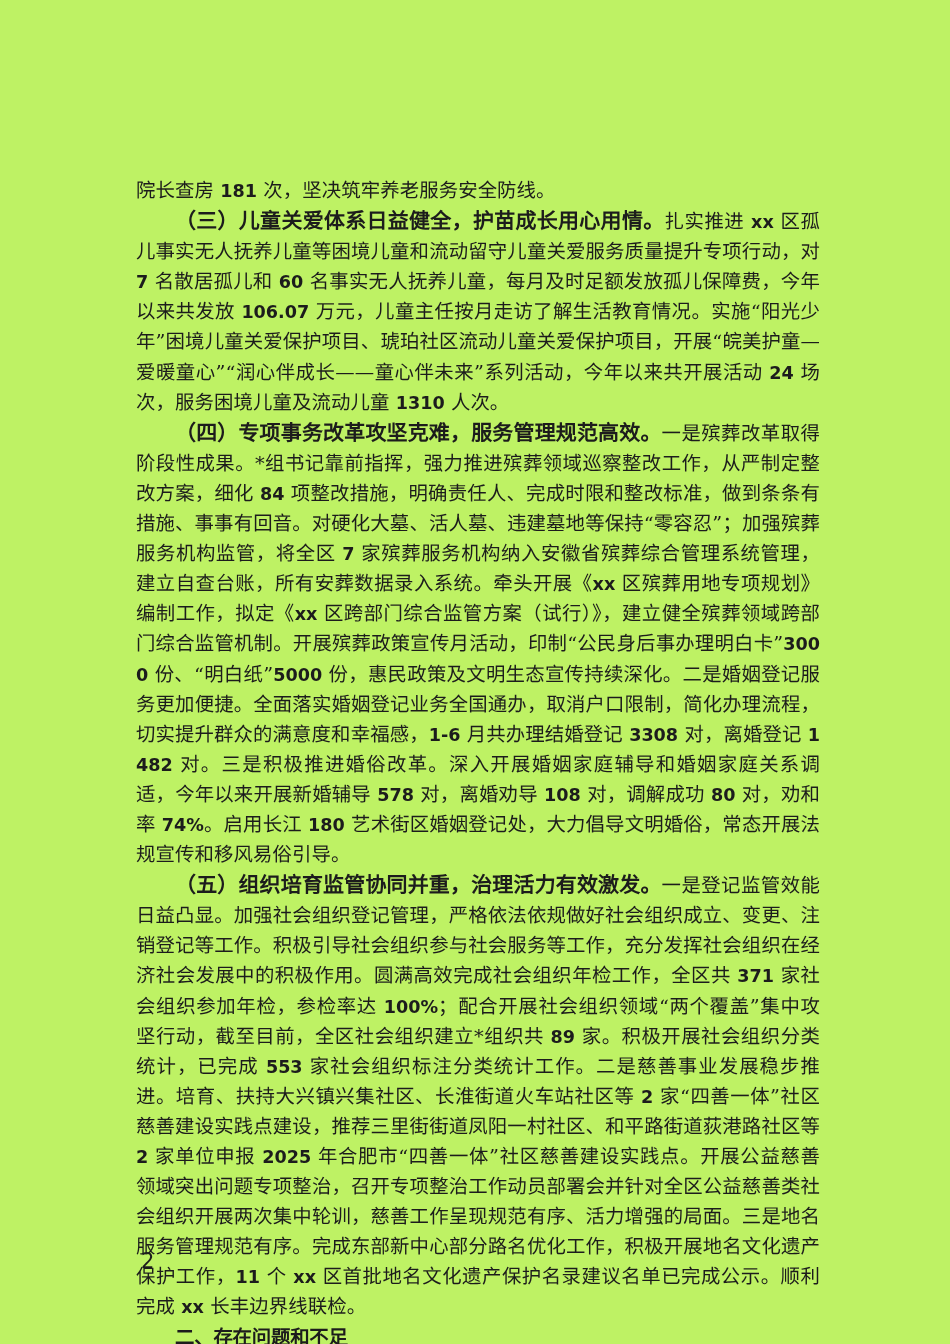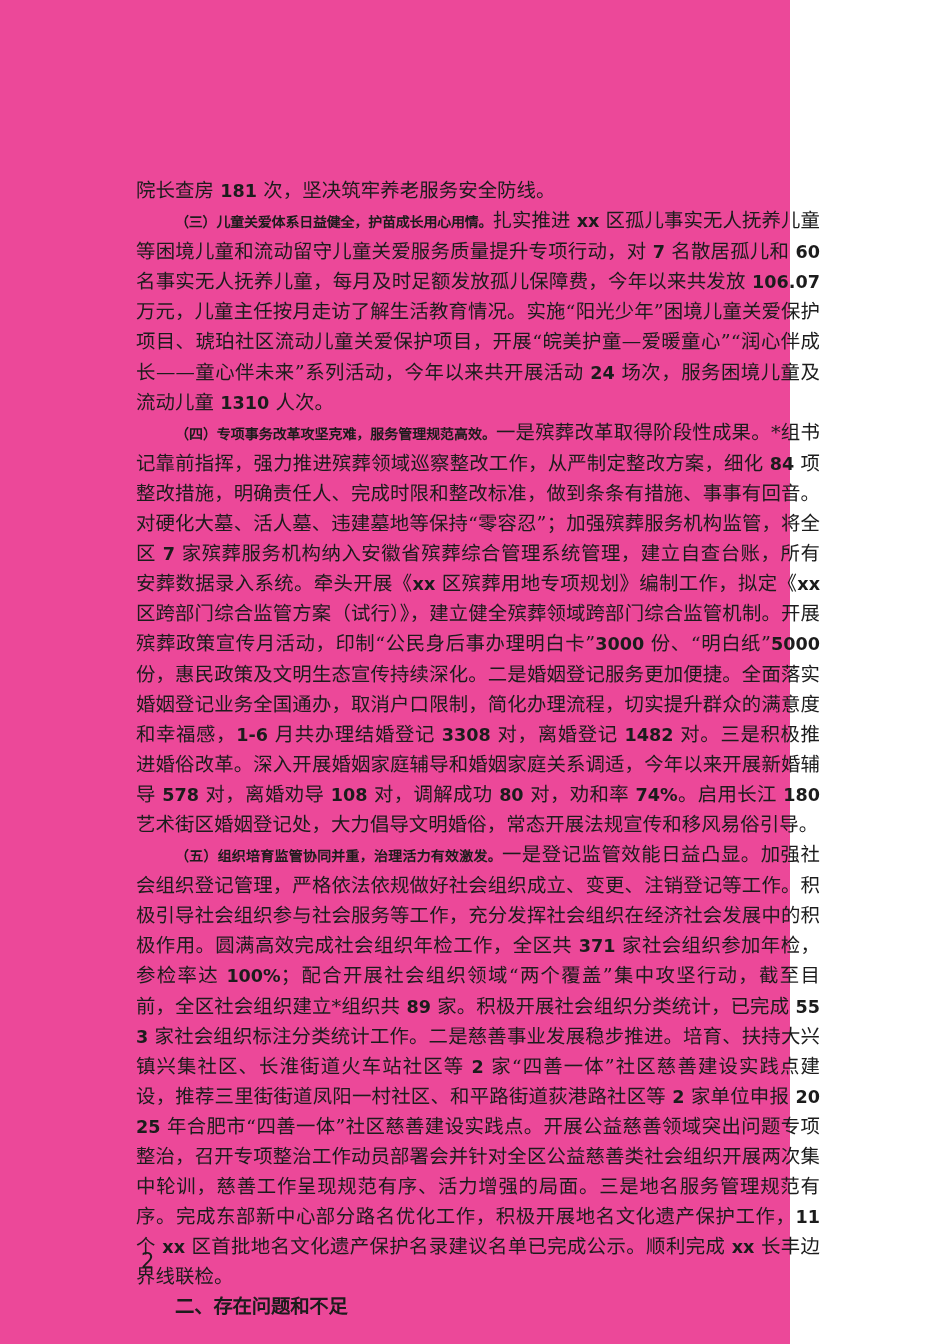--- a/index.html
+++ b/index.html
@@ -14,23 +14,23 @@
     position: relative;
     font-family: "DejaVu Serif", "Liberation Serif", serif;
     color: #1a1a1a;
     overflow: hidden;
   }
 
   .page {
     position: absolute;
     left: 0;
     top: 0;
-    width: 790px;
+    width: 950px;
     height: 1344px;
-    background: #ec4899;
+    background: #bef264;
   }
 
   .text-column {
     position: absolute;
     left: 136px;
     top: 176px;
     width: 684px;
   }
 
   
@@ -48,21 +48,21 @@
   }
 
   .para.indent {
     text-indent: 39px;
   }
 
   
   .hei {
     font-family: "DejaVu Sans", "Liberation Sans", sans-serif;
     font-weight: bold;
-    font-size: 14px;
+    font-size: 21px;
     letter-spacing: -0.2px;
   }
 
   
   .heading {
     margin: 0;
     font-family: "DejaVu Sans", "Liberation Sans", sans-serif;
     font-weight: bold;
     font-size: 19.4px;
     line-height: 30.1px;

